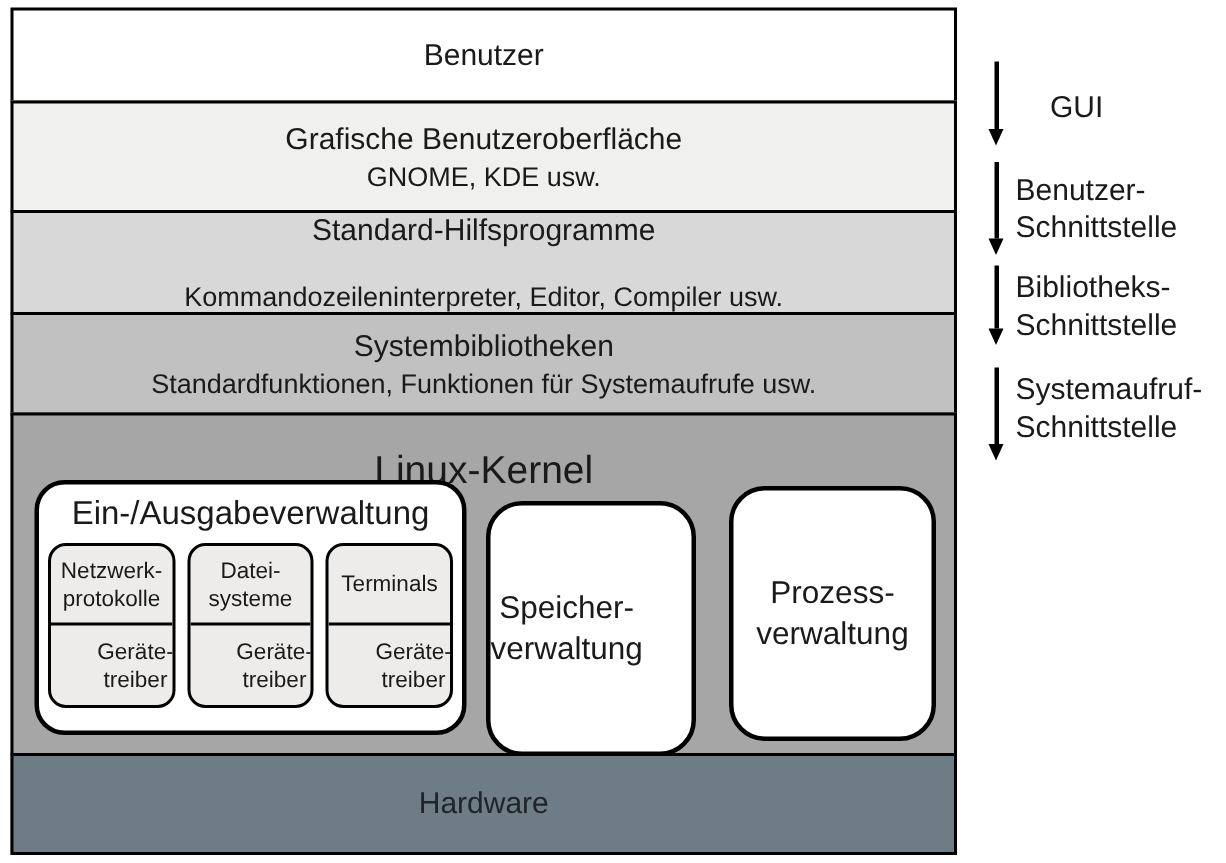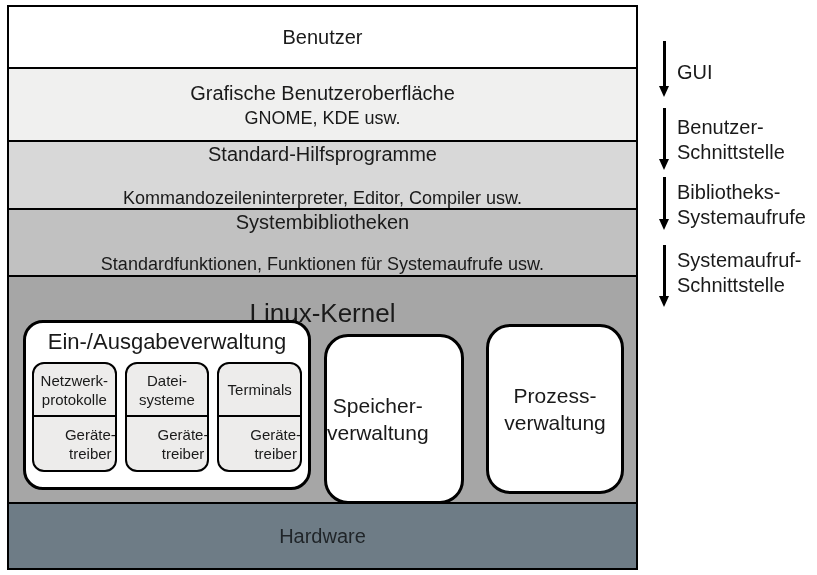--- a/index.html
+++ b/index.html
@@ -23,21 +23,21 @@
   .stack{position:absolute;left:7px;top:5px;width:631px;height:565px;}
   .layer{
     position:absolute;left:0;width:631px;
     border:2px solid var(--border);
     display:flex;flex-direction:column;align-items:center;justify-content:center;
     text-align:center;
   }
   .l-benutzer{top:0;height:64px;background:var(--layer-benutzer);}
   .l-gui{top:62px;height:75px;background:var(--layer-gui);}
   .l-utilities{top:135px;height:70px;background:var(--layer-utilities);gap:19px;}
-  .l-libraries{top:203px;height:69px;background:var(--layer-libraries);justify-content:space-between;}
+  .l-libraries{top:203px;height:69px;background:var(--layer-libraries);}
   .l-kernel{top:270px;height:229px;background:var(--layer-kernel);display:block;}
   .l-hardware{top:497px;height:68px;background:var(--layer-hardware);}
   .ltitle{font-size:20px;line-height:24px;}
   .lsub{font-size:18px;line-height:22px;margin-top:2px;}
   .kernel-title{
     position:absolute;left:0;top:24px;width:100%;text-align:center;
     font-size:26px;line-height:24px;
   }
   .round-box{
     position:absolute;background:#ffffff;border:3px solid var(--border);
@@ -77,21 +77,21 @@
     border-top:11px solid var(--border);
   }
   .a1{top:41px;height:45px;}
   .a2{top:108px;height:51px;}
   .a3{top:177px;height:42px;}
   .a4{top:245px;height:51px;}
   .ann-label{
     position:absolute;left:677px;font-size:20px;line-height:25px;
     white-space:pre-line;
   }
-  .lab1{top:60px;}
+  .lab1{top:60px;margin-left:23px;}
   .lab2{top:115px;}
   .lab3{top:180px;}
   .lab4{top:248px;}
 </style>
 </head>
 <body>
 
 <div class="canvas">
 
   <div class="stack">
@@ -160,19 +160,19 @@
 
   <div class="arrow a1"></div>
   <div class="ann-label lab1">GUI</div>
 
   <div class="arrow a2"></div>
   <div class="ann-label lab2">Benutzer-
 Schnittstelle</div>
 
   <div class="arrow a3"></div>
   <div class="ann-label lab3">Bibliotheks-
-Systemaufrufe</div>
+Schnittstelle</div>
 
   <div class="arrow a4"></div>
   <div class="ann-label lab4">Systemaufruf-
 Schnittstelle</div>
 
 </div>
 
 </body></html>

